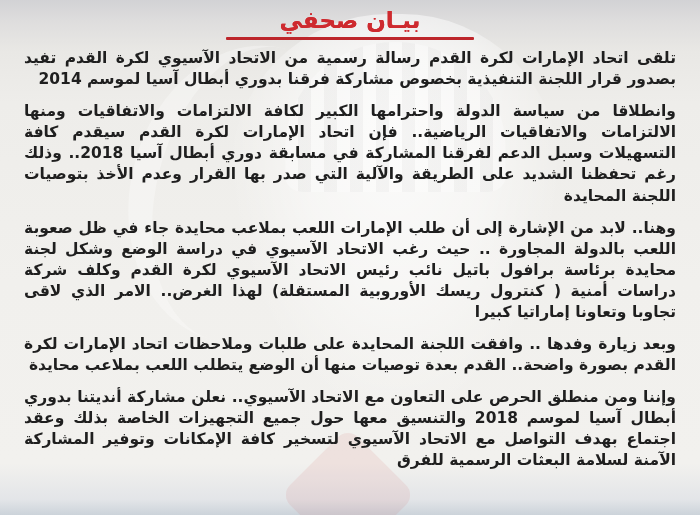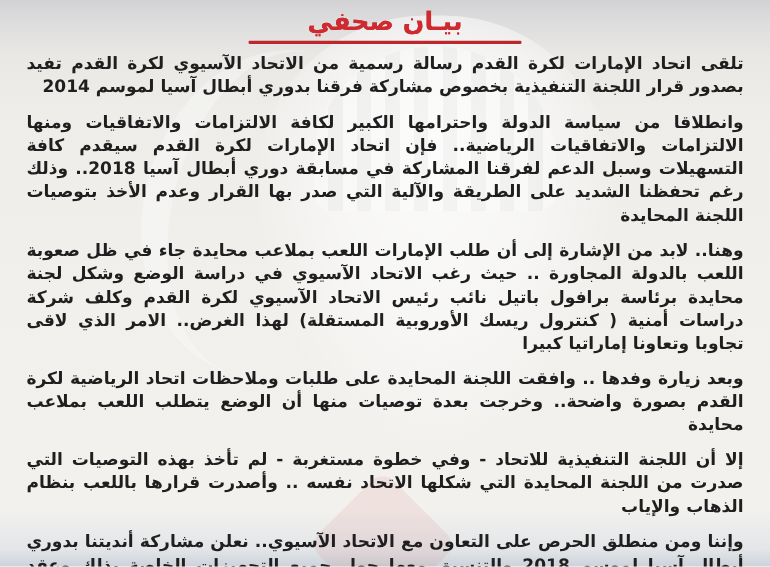--- a/index.html
+++ b/index.html
@@ -137,18 +137,17 @@
 
   <div class="header">
     <h1 class="title">بيـان صحفي</h1>
     <div class="title-underline"></div>
   </div>
 
   <div class="content">
     <p>تلقى اتحاد الإمارات لكرة القدم رسالة رسمية من الاتحاد الآسيوي لكرة القدم تفيد بصدور قرار اللجنة التنفيذية بخصوص مشاركة فرقنا بدوري أبطال آسيا لموسم 2014</p>
     <p>وانطلاقا من سياسة الدولة واحترامها الكبير لكافة الالتزامات والاتفاقيات ومنها الالتزامات والاتفاقيات الرياضية.. فإن اتحاد الإمارات لكرة القدم سيقدم كافة التسهيلات وسبل الدعم لفرقنا المشاركة في مسابقة دوري أبطال آسيا 2018.. وذلك رغم تحفظنا الشديد على الطريقة والآلية التي صدر بها القرار وعدم الأخذ بتوصيات اللجنة المحايدة</p>
     <p>وهنا.. لابد من الإشارة إلى أن طلب الإمارات اللعب بملاعب محايدة جاء في ظل صعوبة اللعب بالدولة المجاورة .. حيث رغب الاتحاد الآسيوي في دراسة الوضع وشكل لجنة محايدة برئاسة برافول باتيل نائب رئيس الاتحاد الآسيوي لكرة القدم وكلف شركة دراسات أمنية ( كنترول ريسك الأوروبية المستقلة) لهذا الغرض.. الامر الذي لاقى تجاوبا وتعاونا إماراتيا كبيرا</p>
-    <p>وبعد زيارة وفدها .. وافقت اللجنة المحايدة على طلبات وملاحظات اتحاد الرياضية لكرة القدم بصورة واضحة.. وخرجت بعدة توصيات منها أن الوضع يتطلب اللعب بملاعب محايدة</p>
-    <p>إلا أن اللجنة التنفيذية للاتحاد - وفي خطوة مستغربة - لم تأخذ بهذه التوصيات التي صدرت من اللجنة المحايدة التي شكلها الاتحاد نفسه .. وأصدرت قرارها باللعب بنظام الذهاب والإياب</p>
+    <p>وبعد زيارة وفدها .. وافقت اللجنة المحايدة على طلبات وملاحظات اتحاد الإمارات لكرة القدم بصورة واضحة.. القدم بعدة توصيات منها أن الوضع يتطلب اللعب بملاعب محايدة</p>
     <p>وإننا ومن منطلق الحرص على التعاون مع الاتحاد الآسيوي.. نعلن مشاركة أنديتنا بدوري أبطال آسيا لموسم 2018 والتنسيق معها حول جميع التجهيزات الخاصة بذلك وعقد اجتماع بهدف التواصل مع الاتحاد الآسيوي لتسخير كافة الإمكانات وتوفير المشاركة الآمنة لسلامة البعثات الرسمية للفرق</p>
   </div>
 
 </div>
 
 </body></html>

